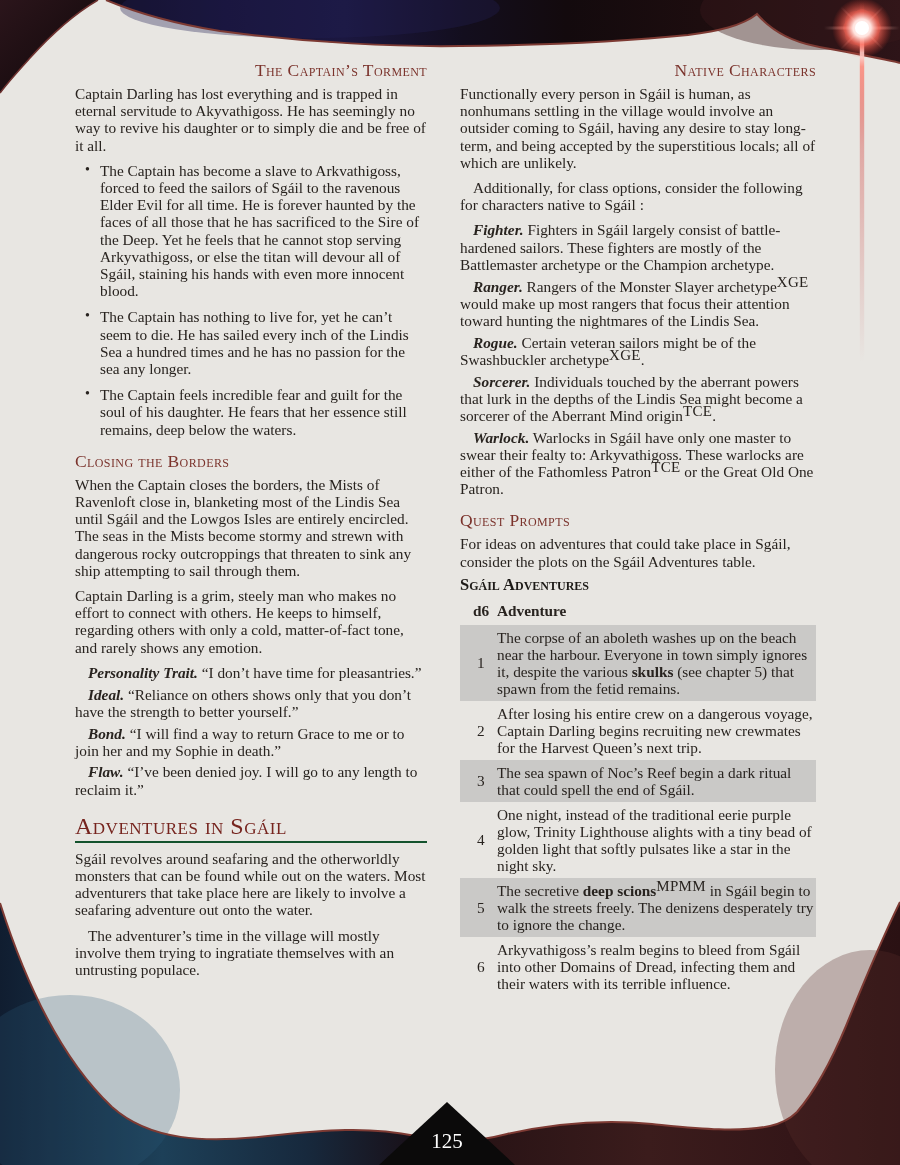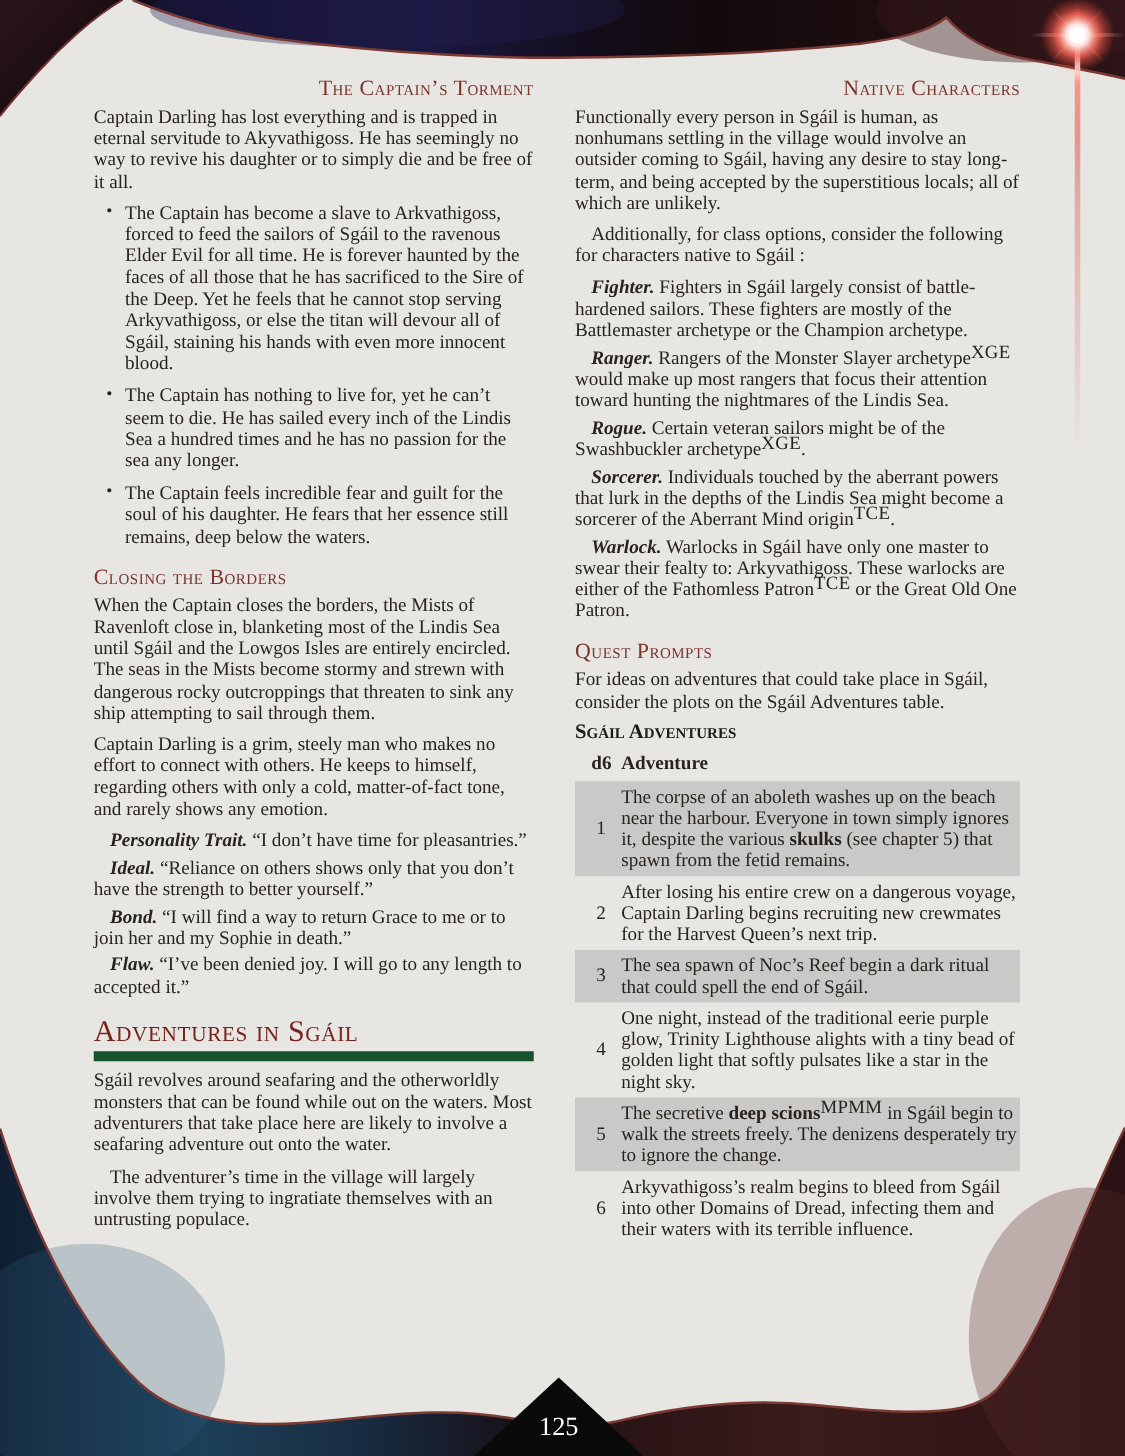--- a/index.html
+++ b/index.html
@@ -18,21 +18,21 @@
   .col-right{left:460px;width:356px;}
 
   h3.section{
     font-variant:small-caps;font-weight:normal;color:#7b332c;
     font-size:17.5px;letter-spacing:.4px;margin:13px 0 5px;line-height:20px;
   }
   h3.section.first{margin-top:0;text-align:right;}
   h2.big{
     font-variant:small-caps;font-weight:normal;color:#76241e;
     font-size:24px;letter-spacing:.5px;line-height:27px;
-    border-bottom:8px solid #14532d;padding-bottom:1px;margin:15px 0 7px;
+    border-bottom:2px solid #14532d;padding-bottom:1px;margin:15px 0 7px;
   }
   p.body{margin:0 0 8px;}
   p.ind{text-indent:13px;}
   p.runin{text-indent:13px;margin:0 0 4.5px;}
   .lead{font-weight:bold;font-style:italic;}
   sup.ref{font-size:15px;line-height:0;vertical-align:5px;letter-spacing:.3px;}
   b.inline{font-weight:bold;}
 
   ul.bullets{list-style:none;margin:2px 0 3px;padding:0 0 0 10px;}
   ul.bullets li{position:relative;padding-left:15px;margin:0 0 9px;}
@@ -143,25 +143,25 @@
       <li>The Captain has nothing to live for, yet he can’t seem to die. He has sailed every inch of the Lindis Sea a hundred times and he has no passion for the sea any longer.</li>
       <li>The Captain feels incredible fear and guilt for the soul of his daughter. He fears that her essence still remains, deep below the waters.</li>
     </ul>
     <h3 class="section">Closing the Borders</h3>
     <p class="body">When the Captain closes the borders, the Mists of Ravenloft close in, blanketing most of the Lindis Sea until Sgáil and the Lowgos Isles are entirely encircled. The seas in the Mists become stormy and strewn with dangerous rocky outcroppings that threaten to sink any ship attempting to sail through them.</p>
     <p class="body">Captain Darling is a grim, steely man who makes no effort to connect with others. He keeps to himself, regarding others with only a cold, matter-of-fact tone, and rarely shows any emotion.</p>
 
     <p class="runin"><span class="lead">Personality Trait.</span><span> “I don’t have time for pleasantries.”</span></p>
     <p class="runin"><span class="lead">Ideal.</span><span> “Reliance on others shows only that you don’t have the strength to better yourself.”</span></p>
     <p class="runin"><span class="lead">Bond.</span><span> “I will find a way to return Grace to me or to join her and my Sophie in death.”</span></p>
-    <p class="runin"><span class="lead">Flaw.</span><span> “I’ve been denied joy. I will go to any length to accepted it.”</span></p>
+    <p class="runin"><span class="lead">Flaw.</span><span> “I’ve been denied joy. I will go to any length to reclaim it.”</span></p>
 
     <h2 class="big">Adventures in Sgáil</h2>
     <p class="body">Sgáil revolves around seafaring and the otherworldly monsters that can be found while out on the waters. Most adventurers that take place here are likely to involve a seafaring adventure out onto the water.</p>
-    <p class="body ind">The adventurer’s time in the village will largely involve them trying to ingratiate themselves with an untrusting populace.</p>
+    <p class="body ind">The adventurer’s time in the village will mostly involve them trying to ingratiate themselves with an untrusting populace.</p>
   </div>
 
   <div class="col col-right">
     <h3 class="section first">Native Characters</h3>
     <p class="body">Functionally every person in Sgáil is human, as nonhumans settling in the village would involve an outsider coming to Sgáil, having any desire to stay long-term, and being accepted by the superstitious locals; all of which are unlikely.</p>
     <p class="body ind">Additionally, for class options, consider the following for characters native to Sgáil :</p>
 
     <p class="runin"><span class="lead">Fighter.</span><span> Fighters in Sgáil largely consist of battle-hardened sailors. These fighters are mostly of the Battlemaster archetype or the Champion archetype.</span><sup class="ref"></sup><span></span></p>
     <p class="runin"><span class="lead">Ranger.</span><span> Rangers of the Monster Slayer archetype</span><sup class="ref">XGE</sup><span> would make up most rangers that focus their attention toward hunting the nightmares of the Lindis Sea.</span></p>
     <p class="runin"><span class="lead">Rogue.</span><span> Certain veteran sailors might be of the Swashbuckler archetype</span><sup class="ref">XGE</sup><span>.</span></p>

